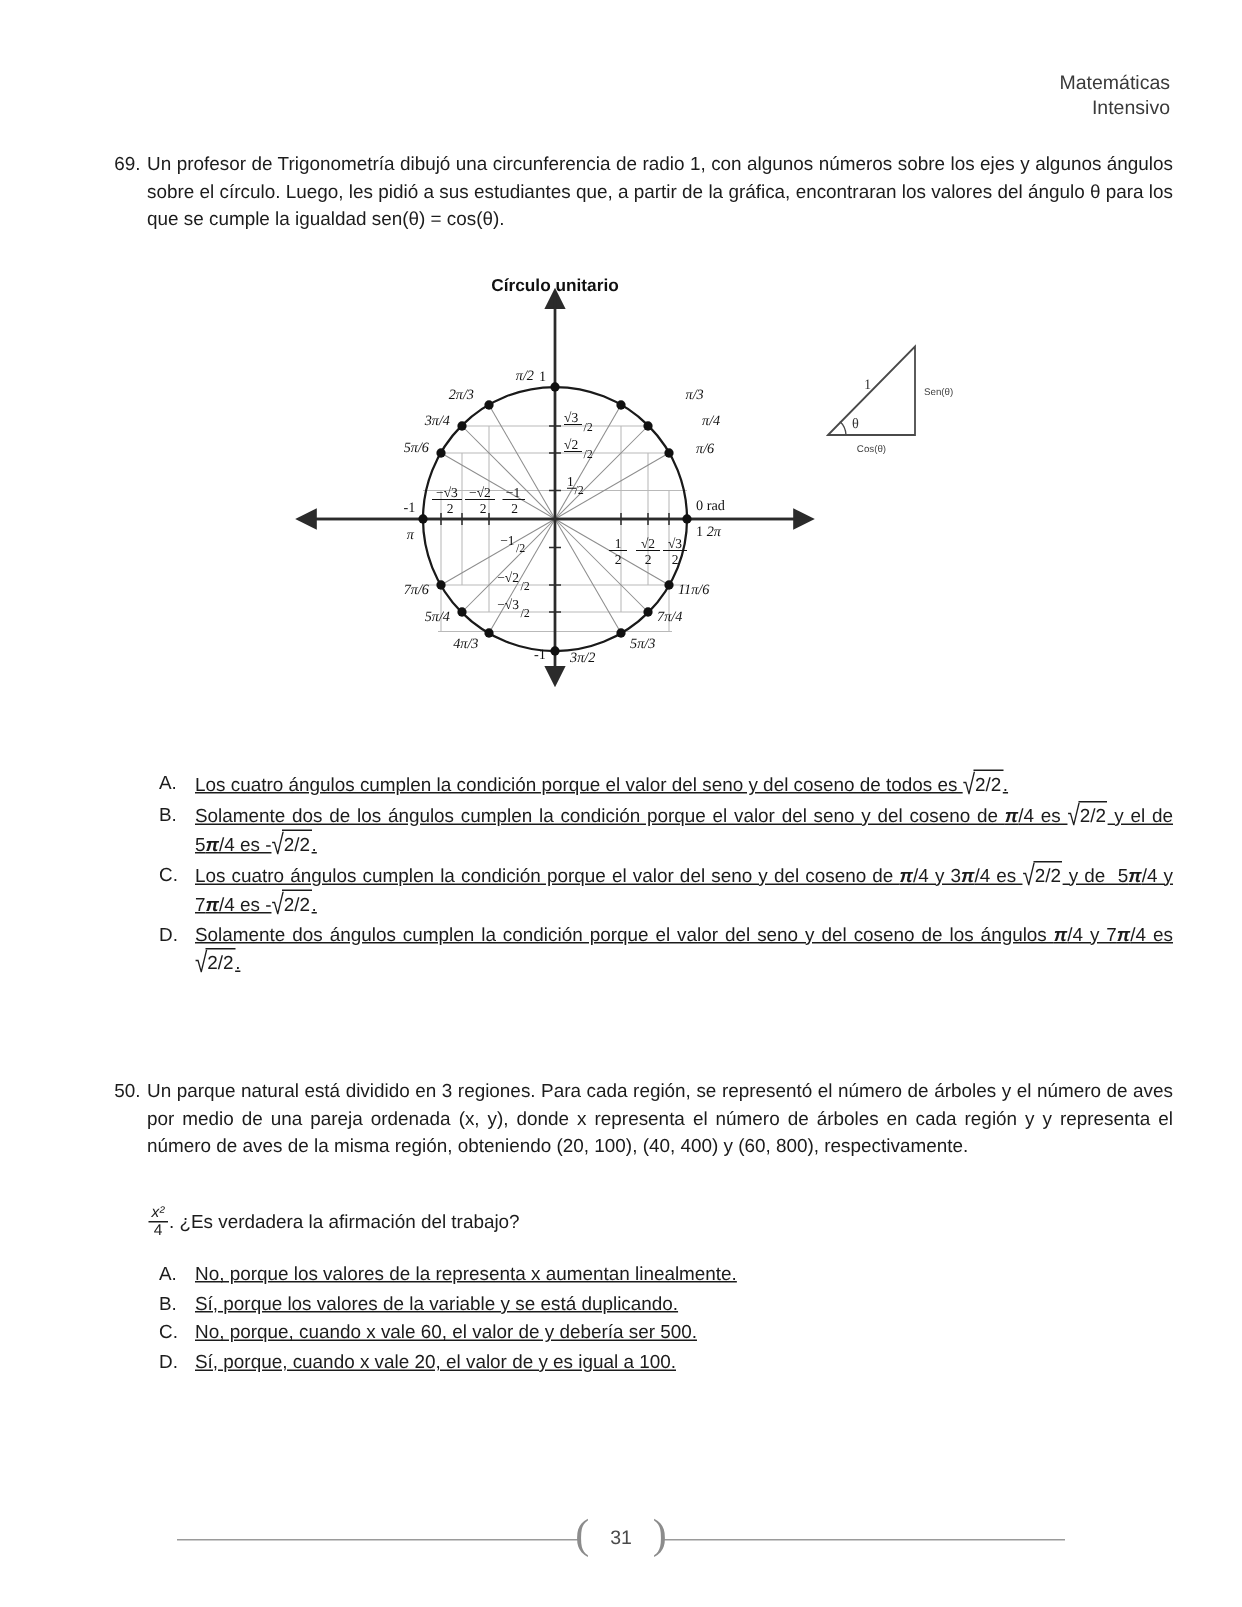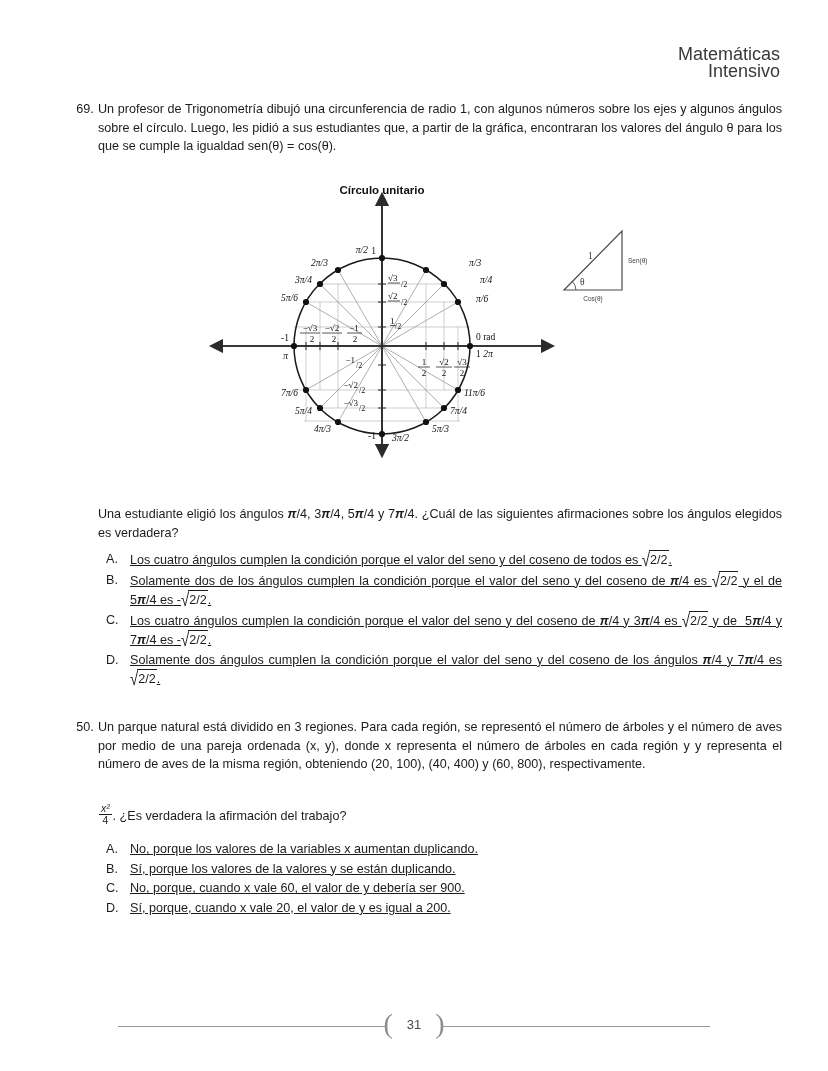--- a/index.html
+++ b/index.html
@@ -15,21 +15,21 @@
     color: #1c1c1c;
     overflow: hidden;
   }
 
   
   .header {
     position: absolute;
     top: 46px;
     right: 48px;
     text-align: right;
-    font-size: 18px;
+    font-size: 13px;
     line-height: 17px;
     color: #3a3a3a;
   }
 
   
   .qblock {
     position: absolute;
     left: 72px;
     width: 710px;
   }
@@ -115,21 +115,21 @@
     font-size: 0.82em;
     line-height: 1.08;
     margin: 0 1px;
   }
   .frac .num { display: block; padding: 0 2px; }
   .frac .den { display: block; border-top: 1px solid #1c1c1c; padding: 0 2px; }
 
   
   #figure {
     position: absolute;
-    left: 192px;
+    left: 180px;
     top: 183px;
     width: 500px;
     height: 296px;
   }
   #figure svg { display: block; }
 
   
   .footer {
     position: absolute;
     left: 0;
@@ -355,23 +355,20 @@
       <path d="M384,107 A13,13 0 0 0 380,98" fill="none" stroke="#4a4a4a" stroke-width="0.9"></path>
       <text x="396" y="76" font-family="Liberation Serif, serif" font-size="9.5" fill="#333">1</text>
       <text x="388" y="102" font-family="Liberation Serif, serif" font-size="9.5" fill="#333">θ</text>
       <text x="436" y="80" font-family="Liberation Sans, sans-serif" font-size="6.5" fill="#444">Sen(θ)</text>
       <text x="401" y="118" text-anchor="middle" font-family="Liberation Sans, sans-serif" font-size="6.5" fill="#444">Cos(θ)</text>
     </g>
   </svg>
 </div>
 
 <div class="qblock" style="top:505px;">
-  <div class="para">
-    Una estudiante eligió los ángulos <b class="bpi">π</b>/4, 3<b class="bpi">π</b>/4, 5<b class="bpi">π</b>/4 y 7<b class="bpi">π</b>/4. ¿Cuál de las siguientes afirmaciones sobre los ángulos elegidos es verdadera?
-  </div>
 
   <div class="options">
 
     <div class="opt">
       <div class="opt-letter">A.</div>
       <div class="opt-text plain">Los cuatro ángulos cumplen la condición porque el valor del seno y del coseno de todos es <span class="sqrt"><span class="rad">√</span><span class="radicand">2/2</span></span>.</div>
     </div>
 
     <div class="opt">
       <div class="opt-letter">B.</div>
@@ -399,33 +396,33 @@
 </div>
 
 <div class="qblock" style="top:803px;">
   <div class="para">
     <span class="frac"><span class="num mi">x²</span><span class="den">4</span></span><span>. ¿Es verdadera la afirmación del trabajo?</span>
   </div>
 
   <div class="options opt2" style="margin-top:14px;">
     <div class="opt">
       <div class="opt-letter">A.</div>
-      <div class="opt-text plain">No, porque los valores de la variables x aumentan duplicando.</div>
+      <div class="opt-text plain">No, porque los valores de la representa x aumentan linealmente.</div>
     </div>
     <div class="opt">
       <div class="opt-letter">B.</div>
-      <div class="opt-text plain">Sí, porque los valores de la valores y se están duplicando.</div>
+      <div class="opt-text plain">Sí, porque los valores de la variable y se está duplicando.</div>
     </div>
     <div class="opt">
       <div class="opt-letter">C.</div>
-      <div class="opt-text plain">No, porque, cuando x vale 60, el valor de y debería ser 900.</div>
+      <div class="opt-text plain">No, porque, cuando x vale 60, el valor de y debería ser 500.</div>
     </div>
     <div class="opt">
       <div class="opt-letter">D.</div>
-      <div class="opt-text plain">Sí, porque, cuando x vale 20, el valor de y es igual a 200.</div>
+      <div class="opt-text plain">Sí, porque, cuando x vale 20, el valor de y es igual a 100.</div>
     </div>
   </div>
 </div>
 
 <div class="footer">
   <div class="rule left"></div>
   <div class="rule right"></div>
   <div class="pagewrap">
     <span class="brace">(</span>
     <span class="pagenum">31</span>

